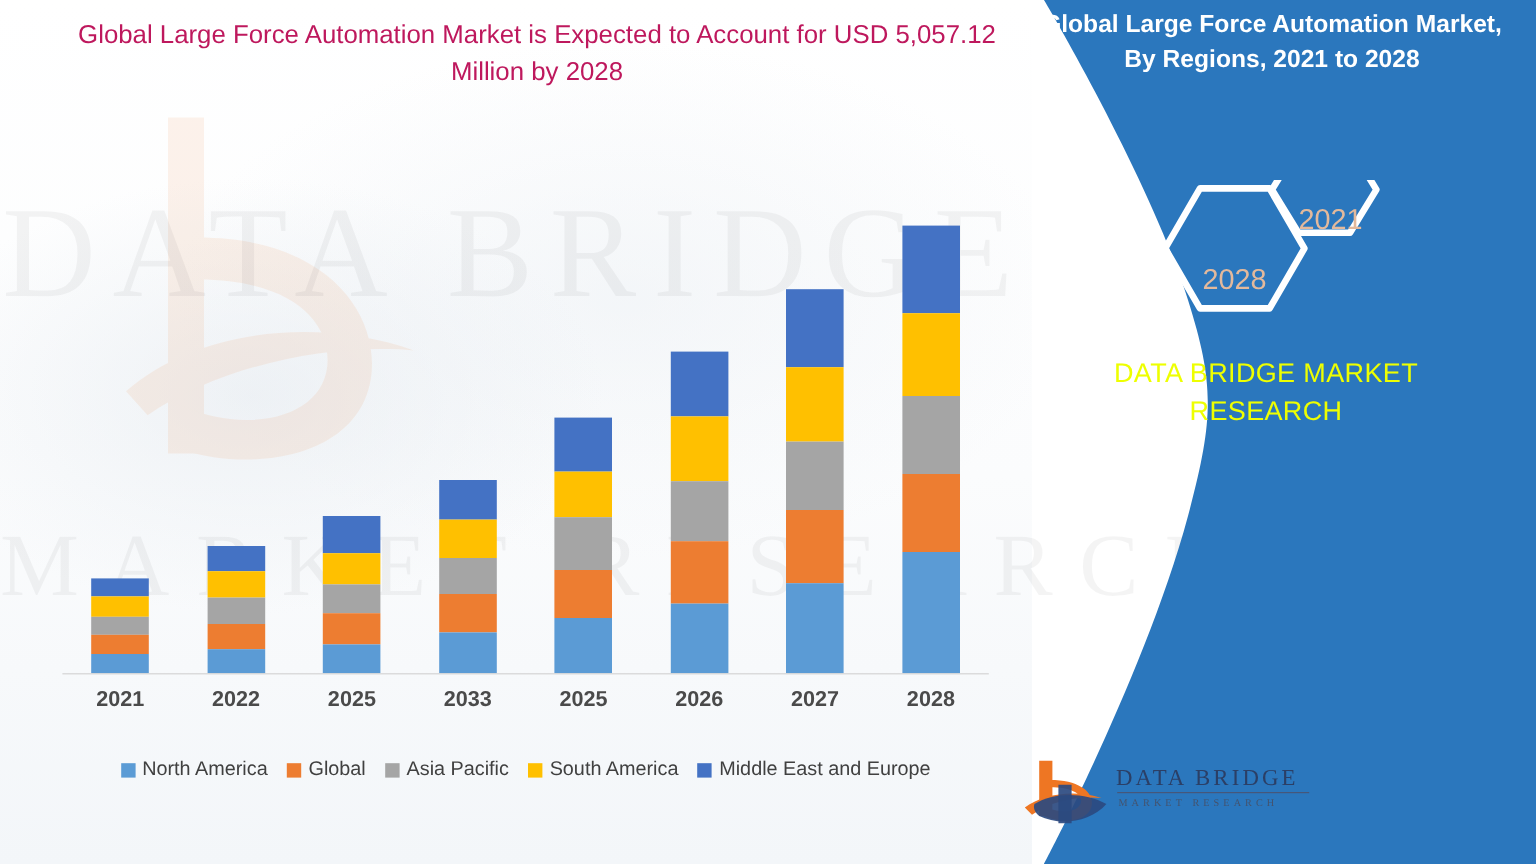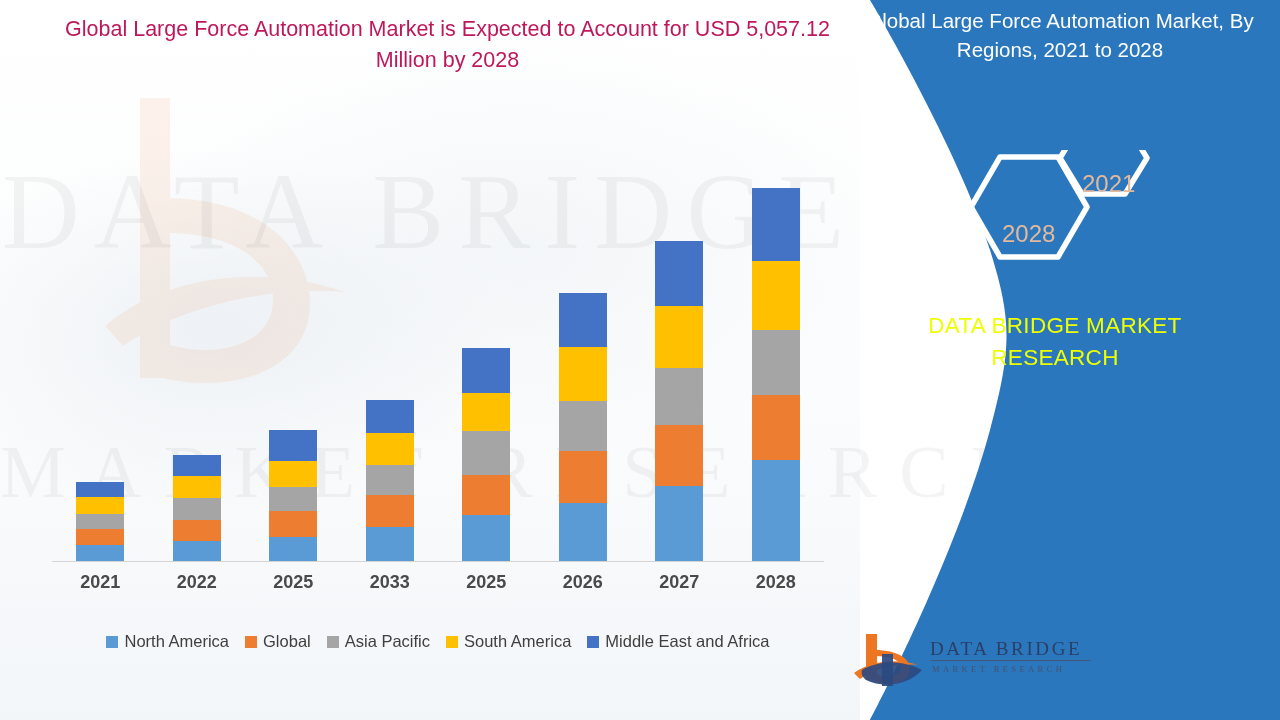--- a/index.html
+++ b/index.html
@@ -78,33 +78,33 @@
   
   .panel {
     position:absolute; right:0; top:0; width:450px; height:720px;
     overflow:hidden;
   }
   .panel svg.shape { position:absolute; left:0; top:0; }
   .panel-inner { position:absolute; left:0; top:0; width:450px; height:720px; }
 
   .panel-title {
     position:absolute; left:30px; top:6px; width:400px;
-    text-align:center; color:#ffffff; font-size:20.5px; line-height:1.42; font-weight:400;
+    text-align:center; color:#ffffff; font-size:20.5px; line-height:1.42; font-weight:700;
   }
 
   .hexwrap { position:absolute; left:0; top:150px; width:450px; height:130px; }
 
   .hex-year {
     position:absolute; color:#E3B99C; font-weight:400;
   }
   .hex-year-2021 { left:252px; top:170px; font-size:24px; }
   .hex-year-2028 { left:172px; top:220px; font-size:24px; }
 
   .brand-text {
-    position:absolute; left:25px; top:310px; width:400px; text-align:center;
+    position:absolute; left:25px; top:295px; width:400px; text-align:center;
     color:#EEFF00; font-size:22.5px; line-height:1.42; letter-spacing:.3px;
   }
 
   .logo-wrap { position:absolute; left:22px; top:630px; width:250px; height:66px; }
   .logo-name {
     position:absolute; left:78px; top:8px;
     font-family:"Liberation Serif", serif; font-size:19px; letter-spacing:2.6px;
     color:#2b3f66;
   }
   .logo-sub {
@@ -233,21 +233,21 @@
       <div class="lg-item">
         <span class="lg-swatch" style="background: rgb(165, 165, 165);"></span>
         <span class="lg-label">Asia Pacific</span>
       </div>
       <div class="lg-item">
         <span class="lg-swatch" style="background: rgb(255, 192, 0);"></span>
         <span class="lg-label">South America</span>
       </div>
       <div class="lg-item">
         <span class="lg-swatch" style="background: rgb(68, 114, 196);"></span>
-        <span class="lg-label">Middle East and Africa</span>
+        <span class="lg-label">Middle East and Europe</span>
       </div>
     </div>
 
   <div class="panel">
     <svg class="shape" width="450" height="720" viewBox="0 0 450 720">
       <path id="panelPath" d="M40 0 L450 0 L450 720 L40 720 C40 720 125 560 160 430 C182 348 182 320 160 250 C128 148 40 0 40 0 Z" fill="#2B77BD"></path>
     </svg>
 
     <div class="panel-inner">
       <div class="panel-title">Global Large Force Automation Market, By Regions, 2021 to 2028</div>

